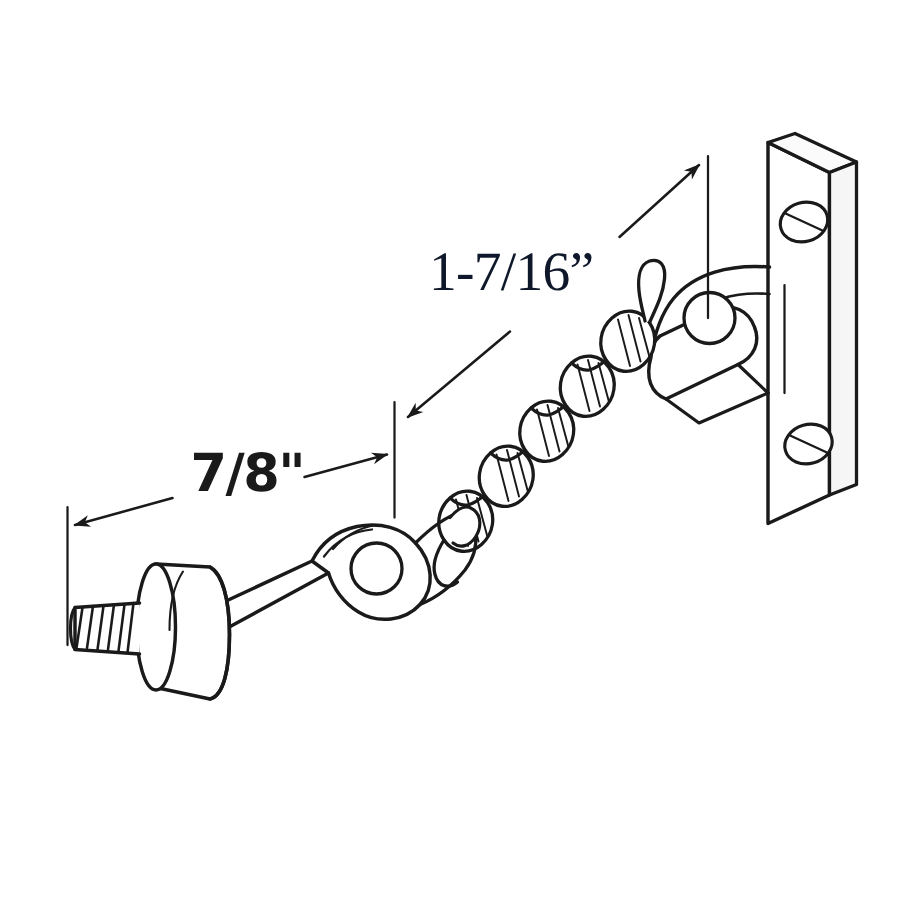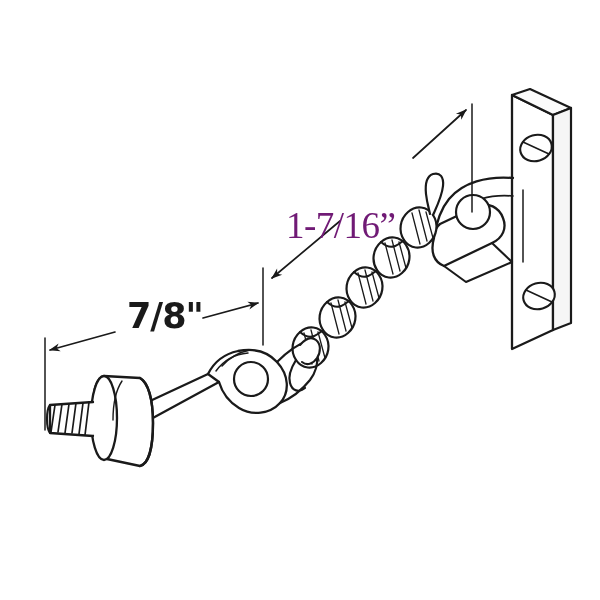--- a/index.html
+++ b/index.html
@@ -32,22 +32,21 @@
     white-space: nowrap;
     line-height: 1;
     user-select: none;
   }
   #dim-label-long {
     left: 286px;
     top: 163px;
     font-family: "Liberation Serif", "DejaVu Serif", serif;
     font-size: 37px;
     letter-spacing: -0.5px;
-    color: #701a75;
-    margin-top: 44px;
+    color: #0f172a;
   }
   #dim-label-short {
     left: 127px;
     top: 299px;
     font-family: "DejaVu Sans", sans-serif;
     font-size: 35px;
     font-weight: bold;
     letter-spacing: -1px;
     color: #1a1a1a;
   }

